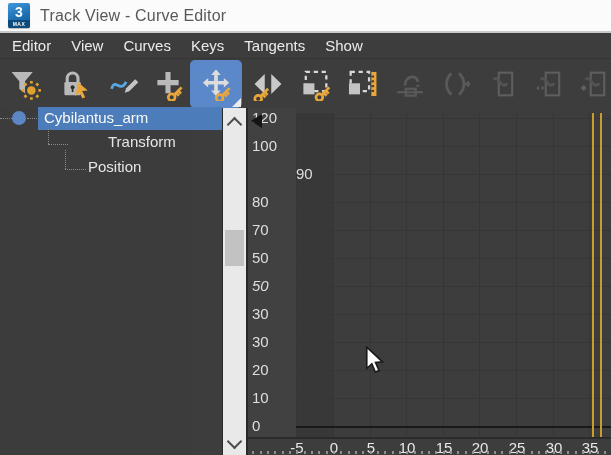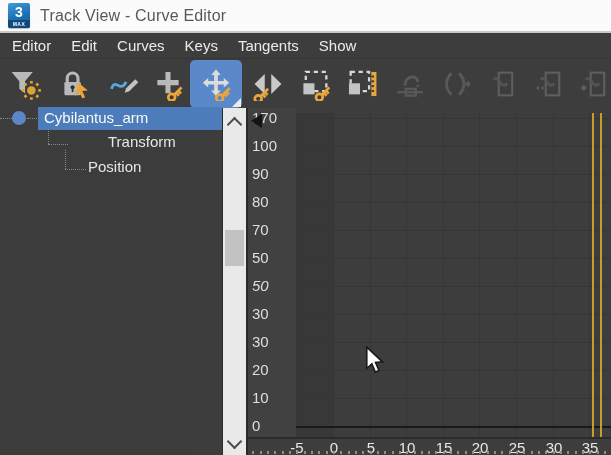--- a/index.html
+++ b/index.html
@@ -84,21 +84,21 @@
     <div class="max-icon">
       <div class="num">3</div>
       <div class="band">MAX</div>
     </div>
     <div class="win-title">Track View - Curve Editor</div>
   </div>
   <div class="titlebar-shadow"></div>
 
   <div class="menubar">
       <span class="menu-item">Editor</span>
-      <span class="menu-item">Edit</span>
+      <span class="menu-item">View</span>
       <span class="menu-item">Curves</span>
       <span class="menu-item">Keys</span>
       <span class="menu-item">Tangents</span>
       <span class="menu-item">Show</span>
     </div>
 
   <div class="toolbar">
       <div class="tbtn" style="left: 3px;">
         <svg width="34" height="34" viewBox="0 0 24 24">
           <path d="M2.5 3.5 h15 l-5.5 6.5 v8.5 l-4 -3 v-5.5 Z" fill="#b9b9b9"></path>
@@ -235,25 +235,25 @@
     <div class="chev chev-up"></div>
     <div class="sb-thumb"></div>
     <div class="chev chev-down"></div>
   </div>
   <div class="sep-v2"></div>
 
   <div class="graph">
     <div class="margin-strip"></div>
   <div class="prezero" style="left: 48px; top: 5px; width: 37px; height: 324px;"></div>
       <div class="gridline-h" style="left: 48px; top: 10px; width: 315px;"></div>
-      <div class="ylabel" style="top: 1px;">170</div>
+      <div class="ylabel" style="top: 1px;">120</div>
       <div class="gridline-h" style="left: 48px; top: 38px; width: 315px;"></div>
       <div class="ylabel" style="top: 29px;">100</div>
       <div class="gridline-h" style="left: 48px; top: 66px; width: 315px;"></div>
-      <div class="ylabel" style="top: 57px;">90</div>
+      <div class="ylabel" style="top: 57px; margin-left: 44px;">90</div>
       <div class="gridline-h" style="left: 48px; top: 94px; width: 315px;"></div>
       <div class="ylabel" style="top: 85px;">80</div>
       <div class="gridline-h" style="left: 48px; top: 122px; width: 315px;"></div>
       <div class="ylabel" style="top: 113px;">70</div>
       <div class="gridline-h" style="left: 48px; top: 150px; width: 315px;"></div>
       <div class="ylabel" style="top: 141px;">50</div>
       <div class="gridline-h" style="left: 48px; top: 178px; width: 315px;"></div>
       <div class="ylabel" style="top: 169px; font-style: italic;">50</div>
       <div class="gridline-h" style="left: 48px; top: 206px; width: 315px;"></div>
       <div class="ylabel" style="top: 197px;">30</div>

